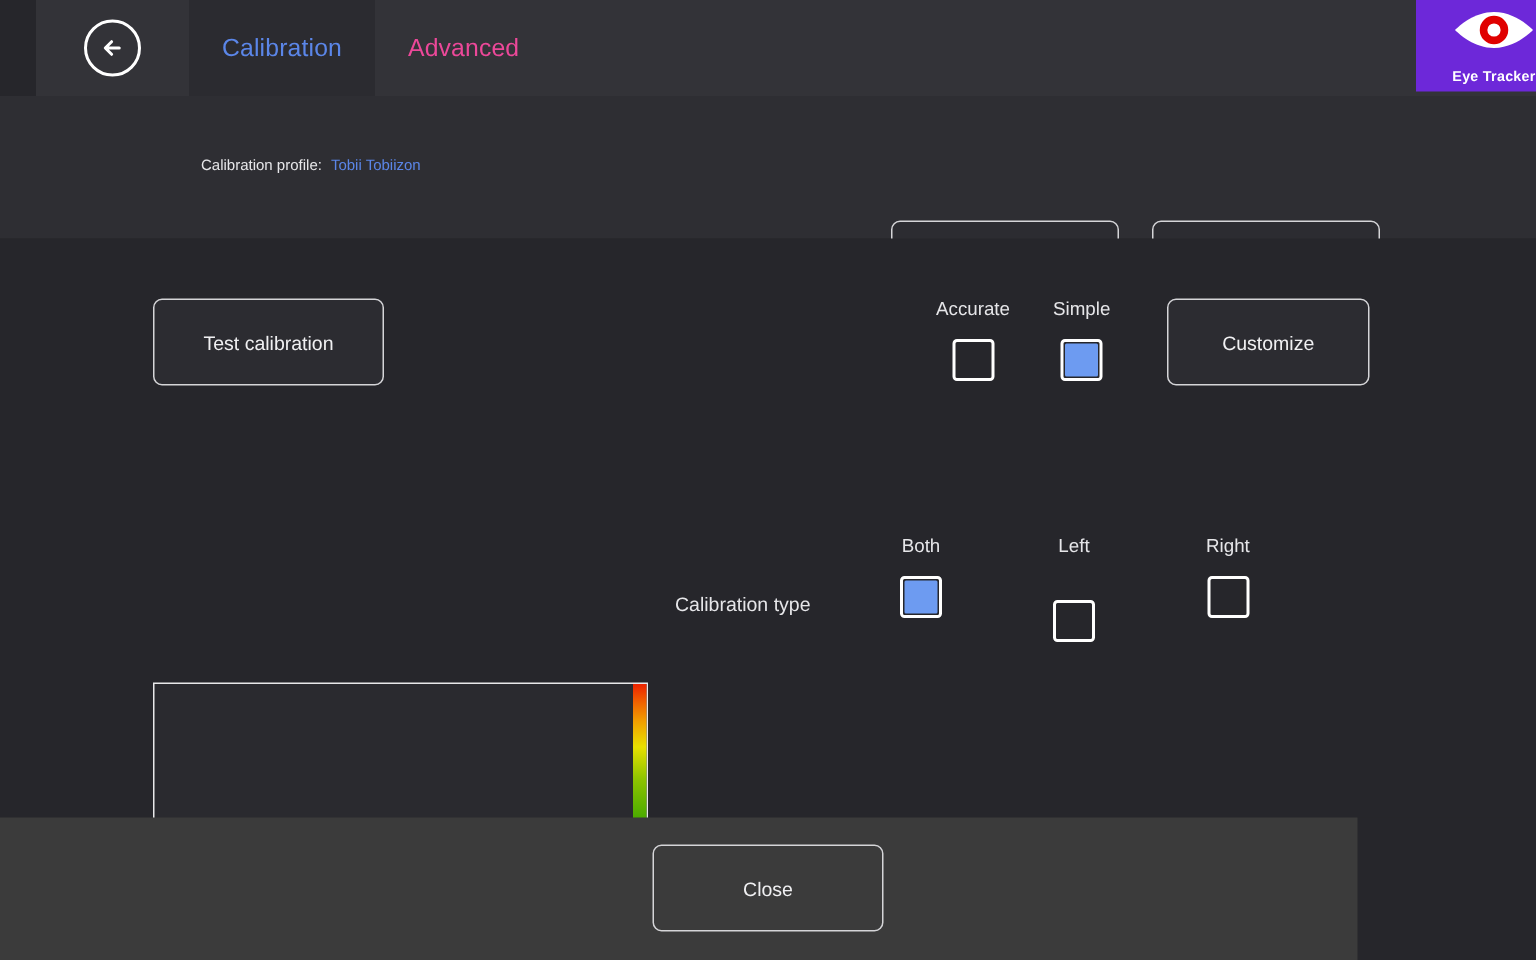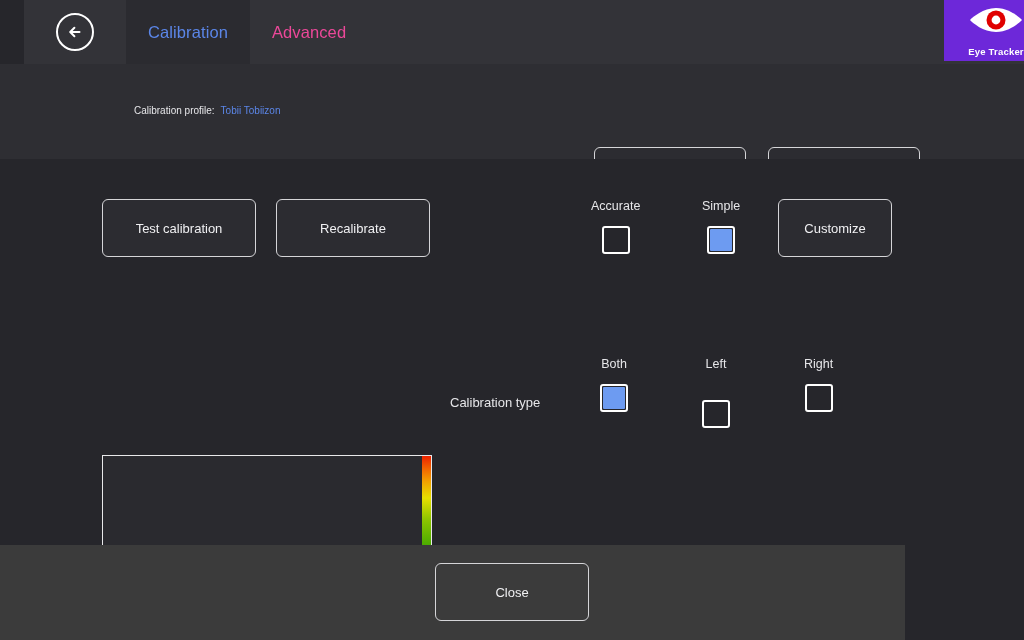--- a/index.html
+++ b/index.html
@@ -131,21 +131,21 @@
   
   .body-area {
     position: absolute;
     left: 0; top: 159px;
     width: 1024px; height: 386px;
     background: #26262b;
   }
 
   #test-calibration-btn { position: absolute; left: 102px; top: 40px; width: 154px; height: 58px; text-align: center; }
   #recalibrate-btn      { position: absolute; left: 276px; top: 40px; width: 154px; height: 58px; }
-  #customize-btn        { position: absolute; left: 778px; top: 40px; width: 114px; height: 58px; }
+  #customize-btn        { position: absolute; left: 778px; top: 40px; width: 135px; height: 58px; }
 
   .row-label {
     position: absolute;
     font-size: 13px;
     color: #e6e6e9;
   }
   #calibration-type-label { left: 450px; top: 236px; }
   #track-eyes-label       { left: 450px; top: 393px; }
 
   
@@ -270,27 +270,24 @@
       <span>Manage profiles</span>
     </div>
   </div>
 
   <div class="body-area">
 
     <div class="btn" id="test-calibration-btn">
       <span>Test calibration</span>
     </div>
 
-    <div class="btn" id="recalibrate-btn">
-      <span>Recalibrate</span>
-    </div>
 
     <div class="row-label" id="calibration-type-label">Calibration type</div>
 
-    <div class="cb-group" style="left:591px; top:40px;">
+    <div class="cb-group" style="left:624px; top:40px;">
       <span class="cb-caption">Accurate</span>
       <span class="cb-box"></span>
     </div>
 
     <div class="cb-group" style="left:702px; top:40px;">
       <span class="cb-caption">Simple</span>
       <span class="cb-box checked"></span>
     </div>
 
     <div class="btn" id="customize-btn">

